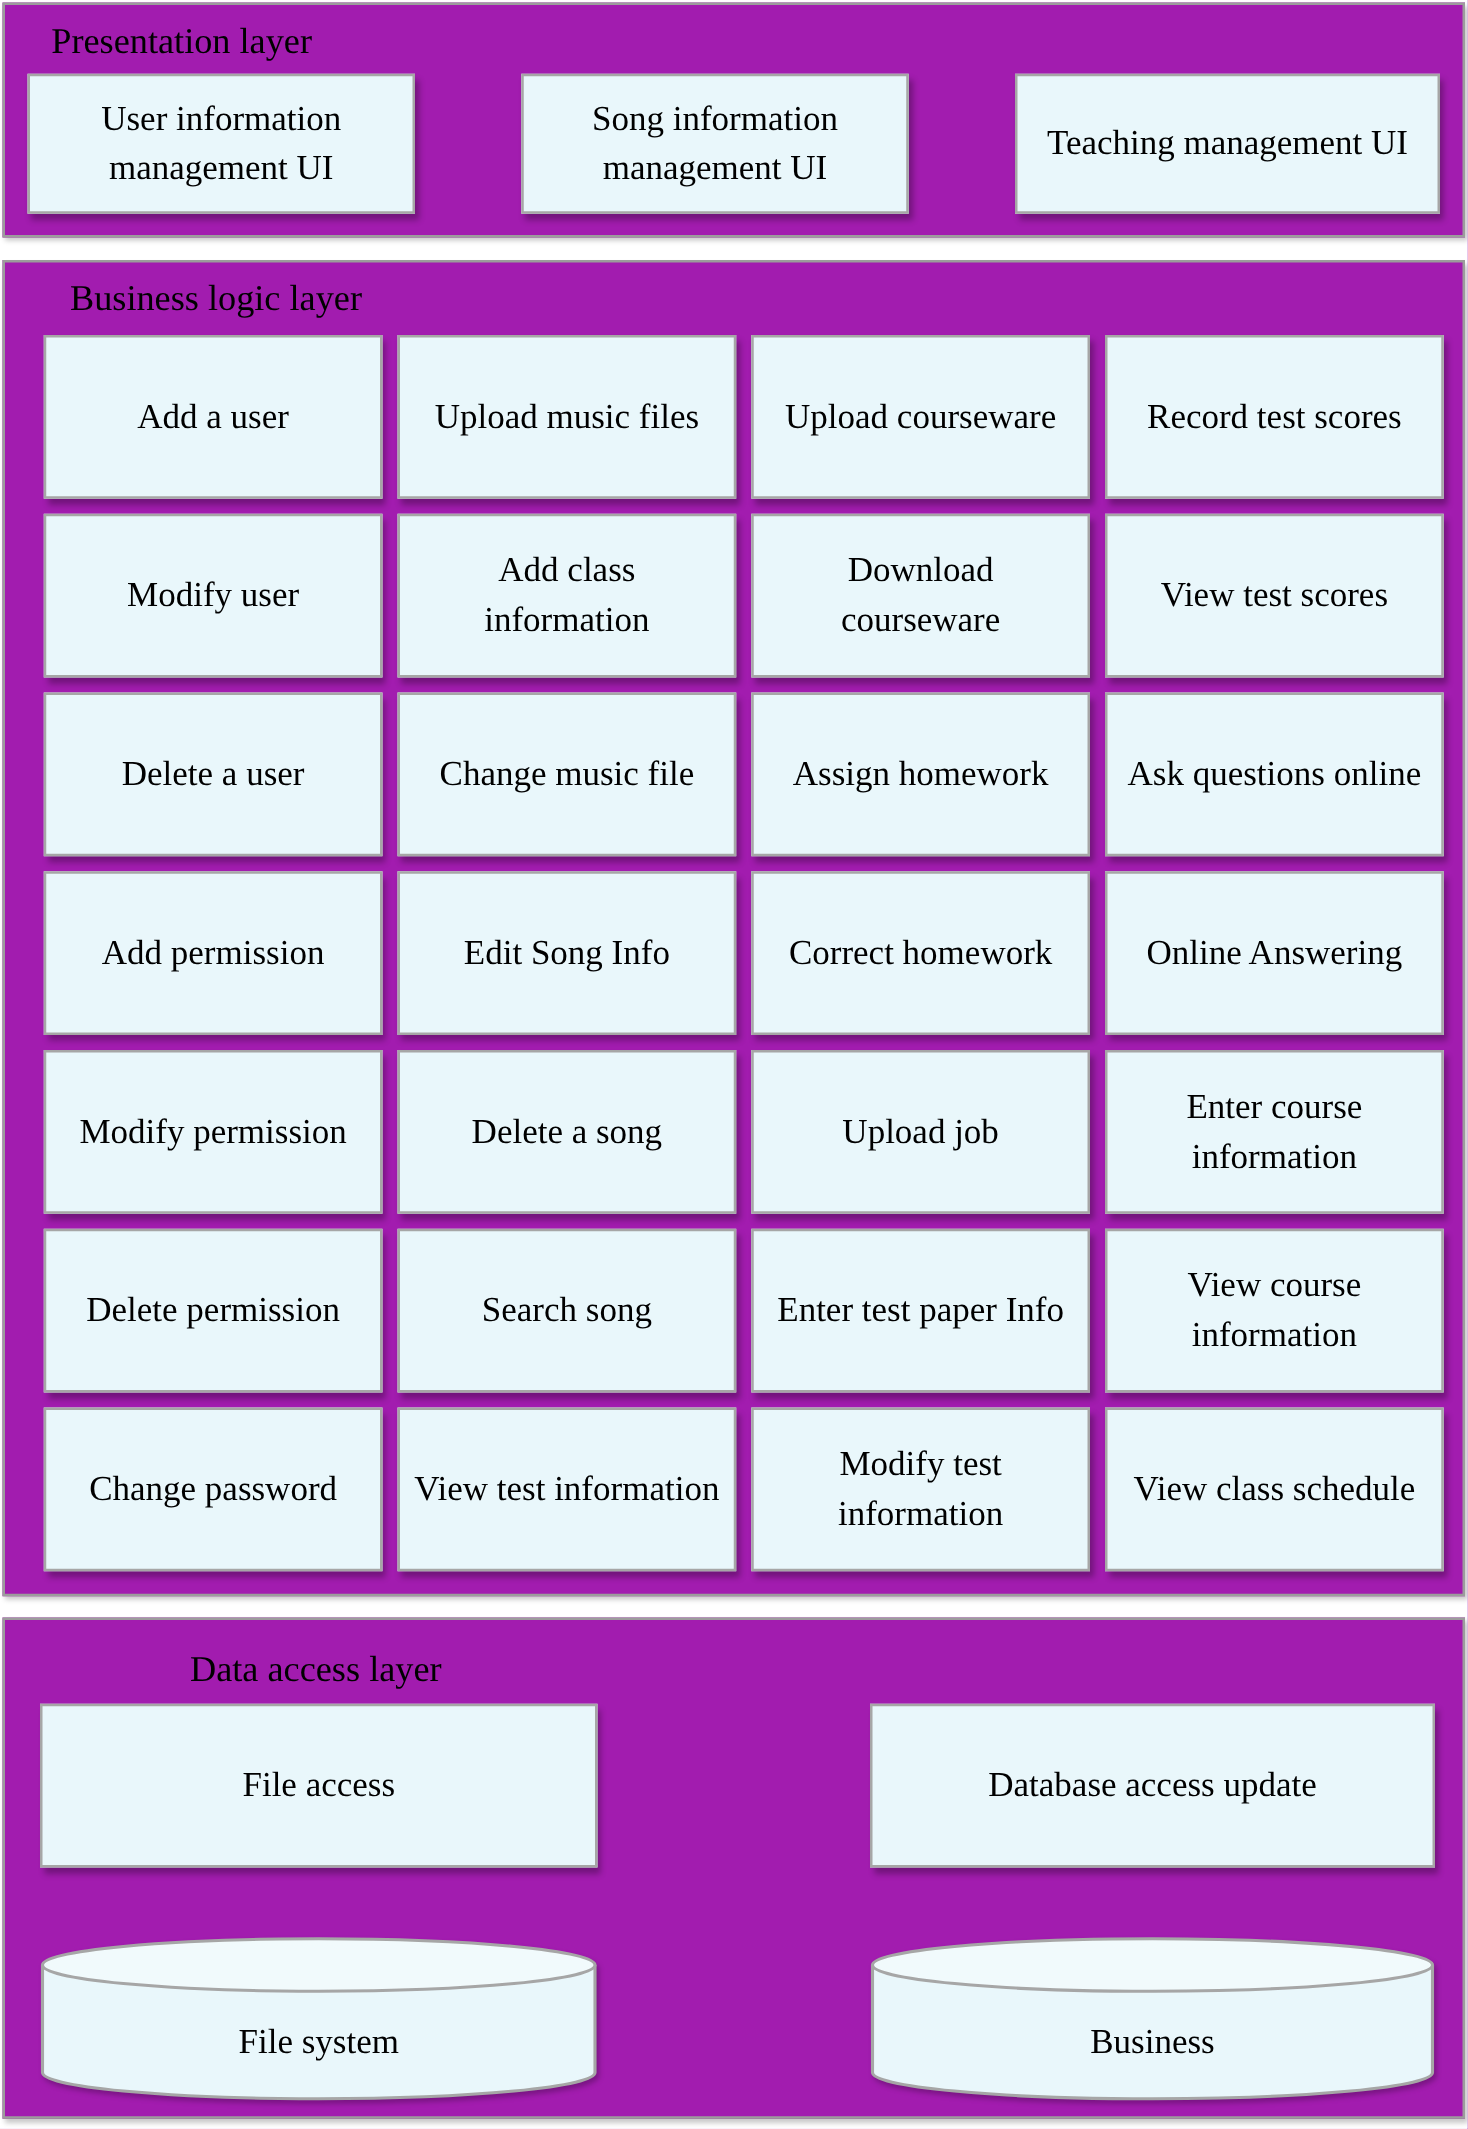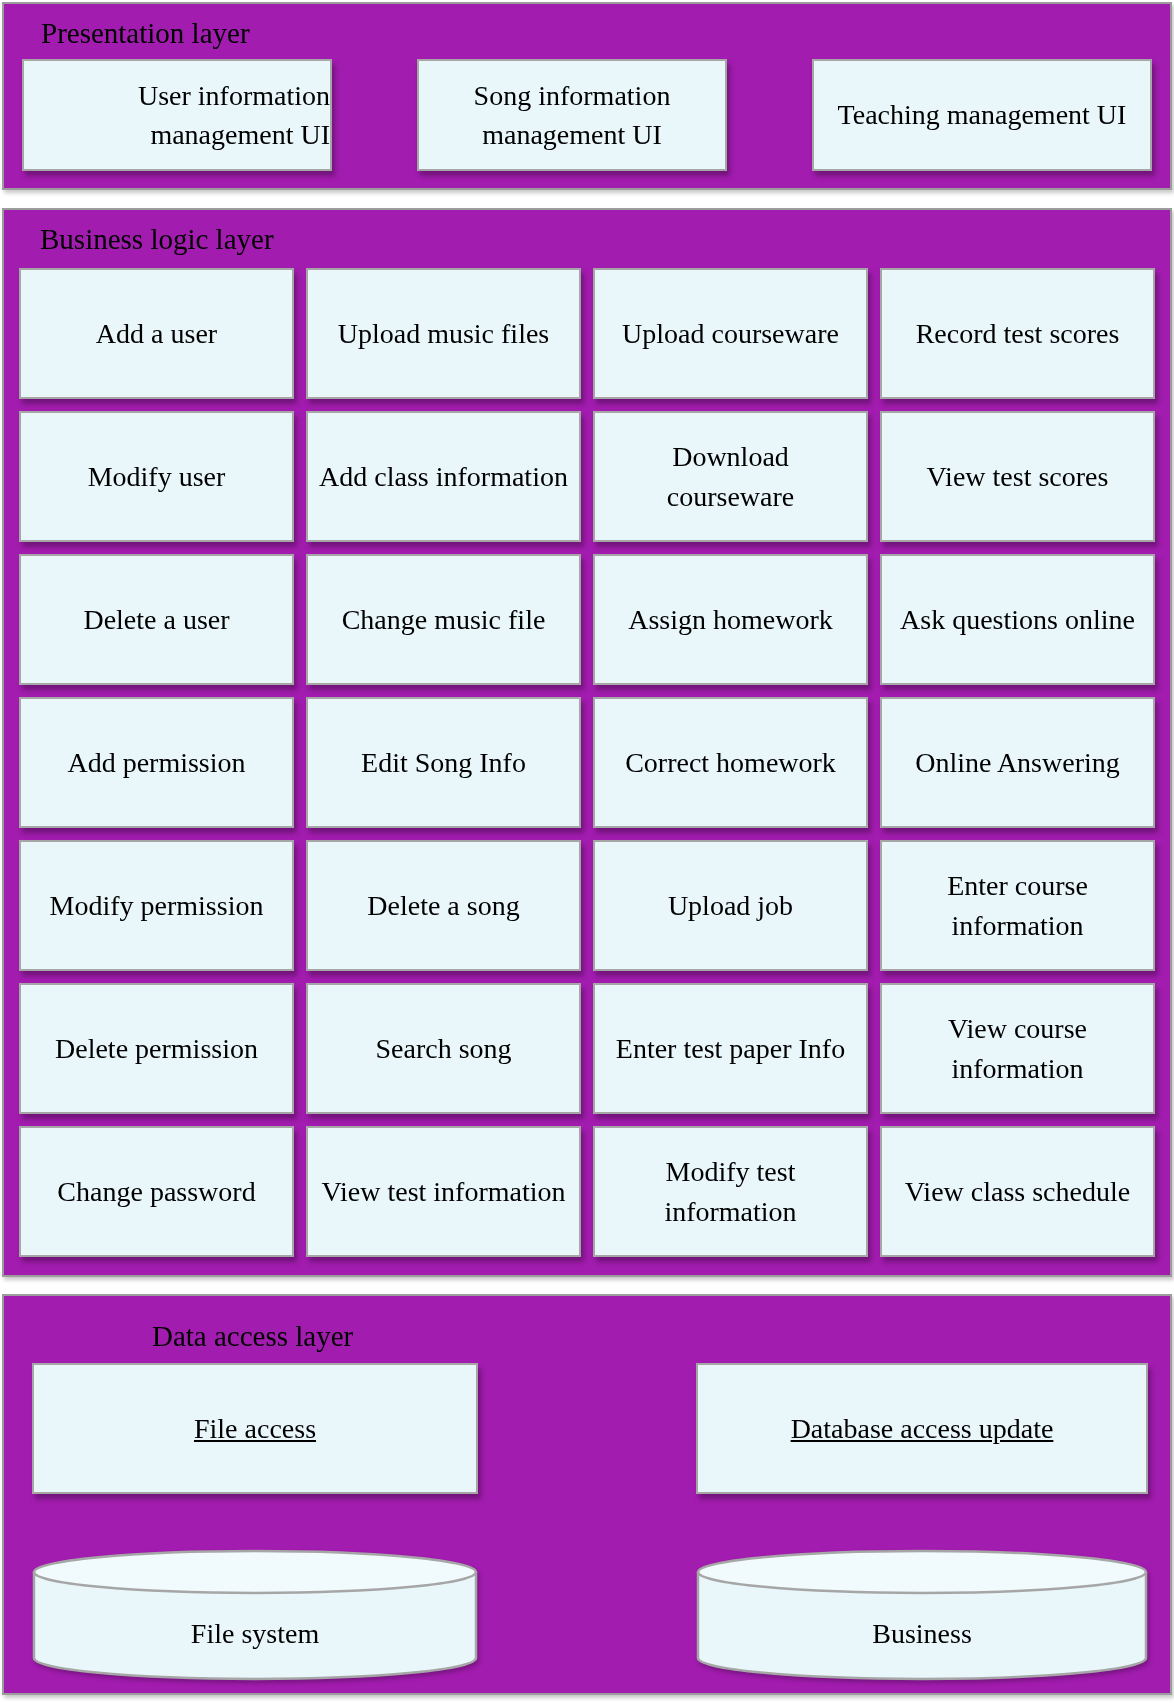--- a/index.html
+++ b/index.html
@@ -41,40 +41,40 @@
   .diagram-box {
     background:var(--box-fill);
     border:2px solid var(--box-border);
     box-shadow:3px 5px 5px rgba(0,0,0,0.30);
     display:flex; align-items:center; justify-content:center;
     text-align:center;
     font-size:28px; line-height:1.4;
     box-sizing:border-box;
   }
   .pbox { height:112px; }
-  .pbox.w1 { width:310px;text-align:right; }
+  .pbox.w1 { width:310px; }
   .pbox.w2 { width:310px; }
   .pbox.w3 { width:340px; }
 
   
-  #business { margin-top:18px; height:1069px; }
+  #business { margin-top:18px; height:1069px;padding-left:16px; }
   #business .layer-title { padding:13px 0 0 36px; }
   .grid {
     display:grid;
     grid-template-columns:repeat(4, 1fr);
     column-gap:13px; row-gap:13px;
     padding:12px 15px 0 15px;
     gap:12px;
   }
   .cell { height:131px; padding:0 10px; }
 
   
   #dataaccess { margin-top:17px; height:401px; }
   #dataaccess .layer-title { padding:24px 0 0 148px; }
-  .drow { display:flex; padding:10px 14px 0 28px;text-decoration:underline; }
+  .drow { display:flex; padding:10px 14px 0 28px; }
   .dbox { height:131px; }
   .dbox.w1 { width:446px; margin-right:218px; }
   .dbox.w2 { width:452px;text-align:right; }
   .crow { display:flex; padding:54px 0 0 28px; }
   .cylinder { position:relative; height:135px; }
   .cylinder.w1 { width:446px; margin-right:218px; }
   .cylinder.w2 { width:452px; }
   .cylinder svg {
     position:absolute; left:0; top:0;
     width:100%; height:100%;

